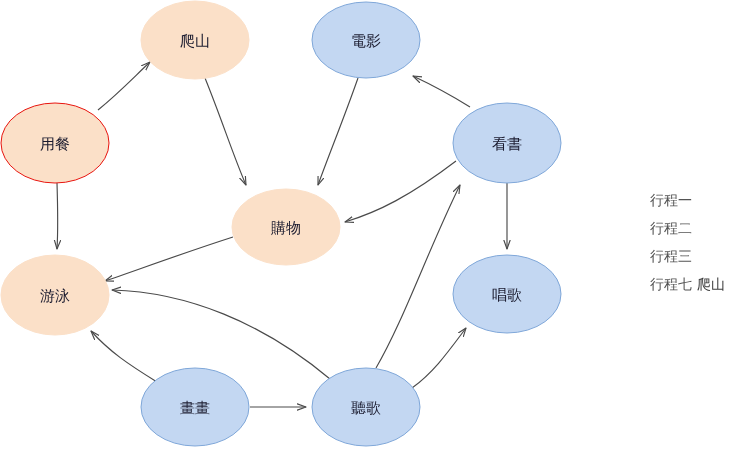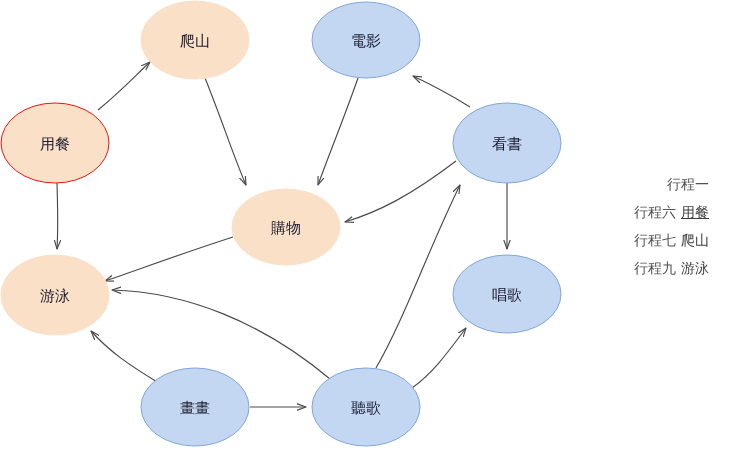--- a/index.html
+++ b/index.html
@@ -52,24 +52,23 @@
     position: absolute;
     left: 600px;
     top: 0;
     width: 140px;
     height: 461px;
   }
   .legend-list {
     position: absolute;
     left: 34px;
     top: 170px;
-    margin: 0;
+    margin: 16px;
     padding: 0;
     list-style: none;
-    text-align: right;
   }
   .legend-row {
     height: 28px;
     line-height: 28px;
     white-space: nowrap;
     font-size: 14px;
     color: #4f4f4f;
     font-family: "DejaVu Sans", "Liberation Sans", sans-serif;
   }
   .legend-step {
@@ -147,19 +146,19 @@
             <ellipse class="node-ellipse" cx="366" cy="407" rx="54" ry="39" fill="#c3d7f2" stroke="#7fa7d9" stroke-width="1"></ellipse>
             <text class="node-label" x="366" y="408" fill="#23233a">聽歌</text>
           </g>
         </g>
     </svg>
   </div>
 
   <div id="legend-panel">
     <ul class="legend-list" id="legend-list">
         <li class="legend-row"><span class="legend-step">行程一</span></li>
-        <li class="legend-row"><span class="legend-step">行程六</span><span class="legend-value underline">用餐</span></li>
+        <li class="legend-row"><span class="legend-step">行程二</span></li>
+        <li class="legend-row"><span class="legend-step">行程三</span></li>
         <li class="legend-row"><span class="legend-step">行程七</span><span class="legend-value">爬山</span></li>
-        <li class="legend-row"><span class="legend-step">行程九</span><span class="legend-value">游泳</span></li>
       </ul>
   </div>
 
 </div>
 
 </body></html>

